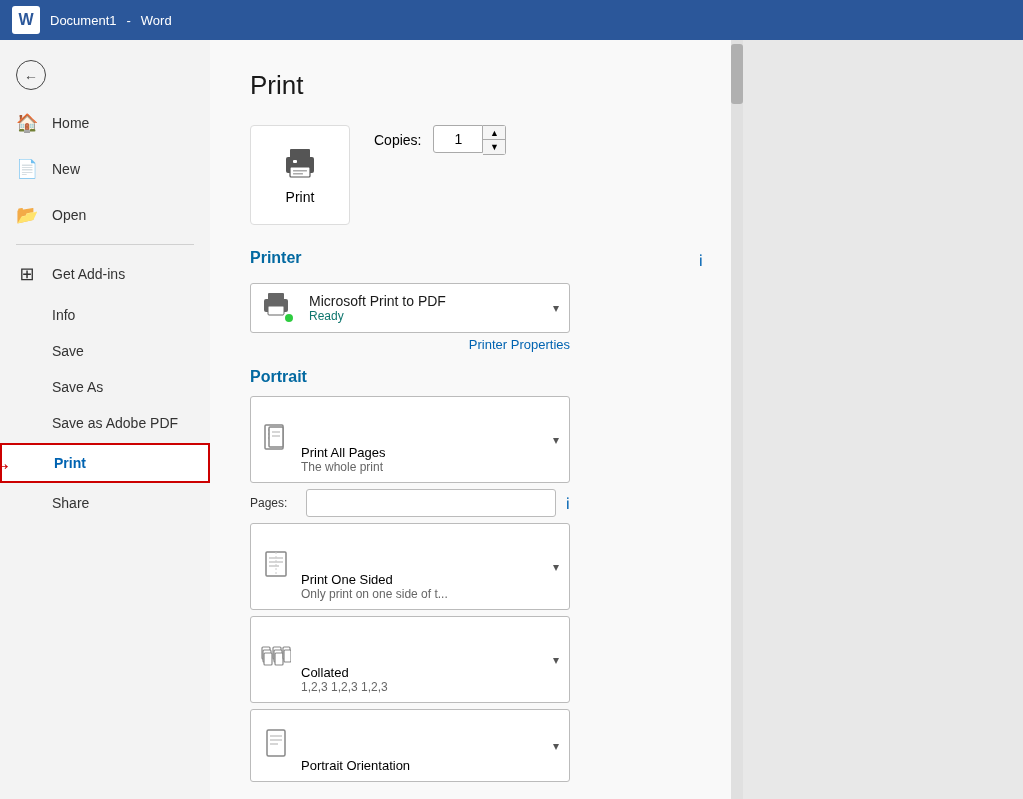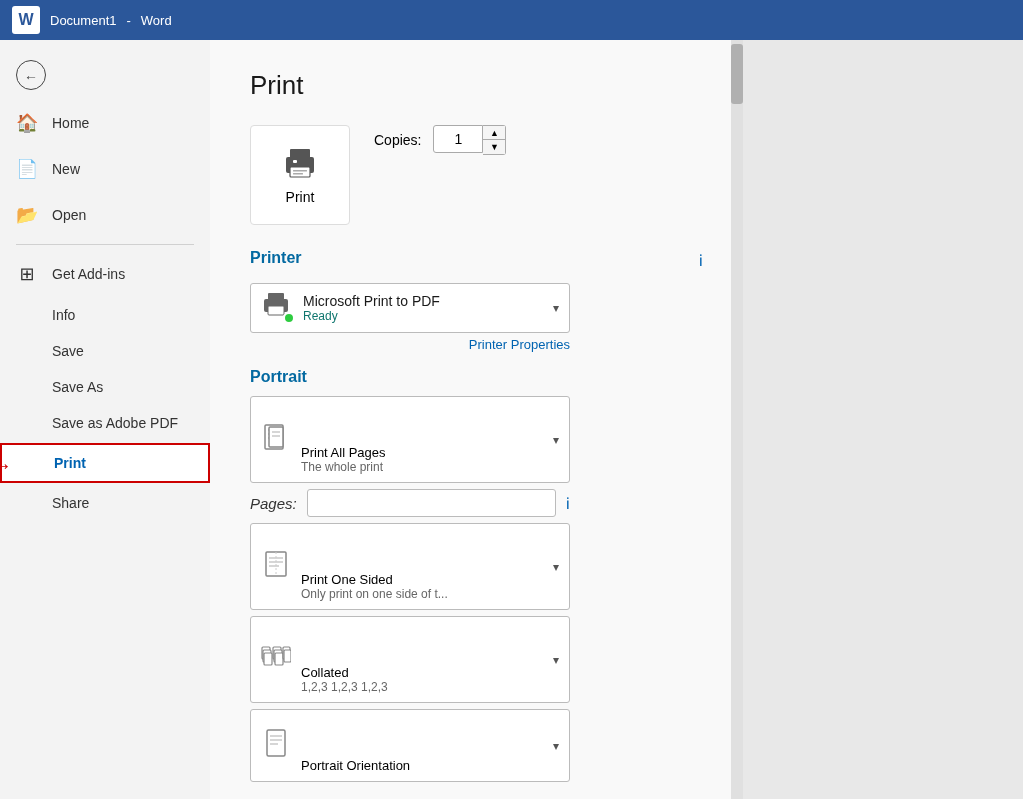--- a/index.html
+++ b/index.html
@@ -165,21 +165,21 @@
       cursor: pointer;
     }
 
     .dropdown-box {
       border: 1px solid #bbb;
       border-radius: 3px;
       background: white;
       display: flex;
       align-items: center;
       padding: 6px 10px;
-      gap: 6px;
+      gap: 12px;
       cursor: pointer;
       width: 320px;
       position: relative;
     }
     .dropdown-chevron {
       margin-left: auto;
       font-size: 12px;
       color: #555;
     }
     .printer-main { font-size: 14px; font-weight: 500; color: #1a1a1a; }
@@ -218,21 +218,21 @@
     .settings-sub { font-size: 12px; color: #666; }
 
     
     .pages-row {
       display: flex;
       align-items: center;
       gap: 10px;
       margin-bottom: 6px;
       width: 320px;
     }
-    .pages-label { font-size: 15px; color: #333; min-width: 46px; font-style: italic; }
+    .pages-label { font-size: 12px; color: #333; min-width: 46px; }
     .pages-input {
       flex: 1;
       height: 28px;
       border: 1px solid #bbb;
       border-radius: 3px;
       padding: 0 6px;
       font-size: 13px;
       outline: none;
     }
     .pages-info { color: #0063b1; font-size: 16px; cursor: pointer; }

